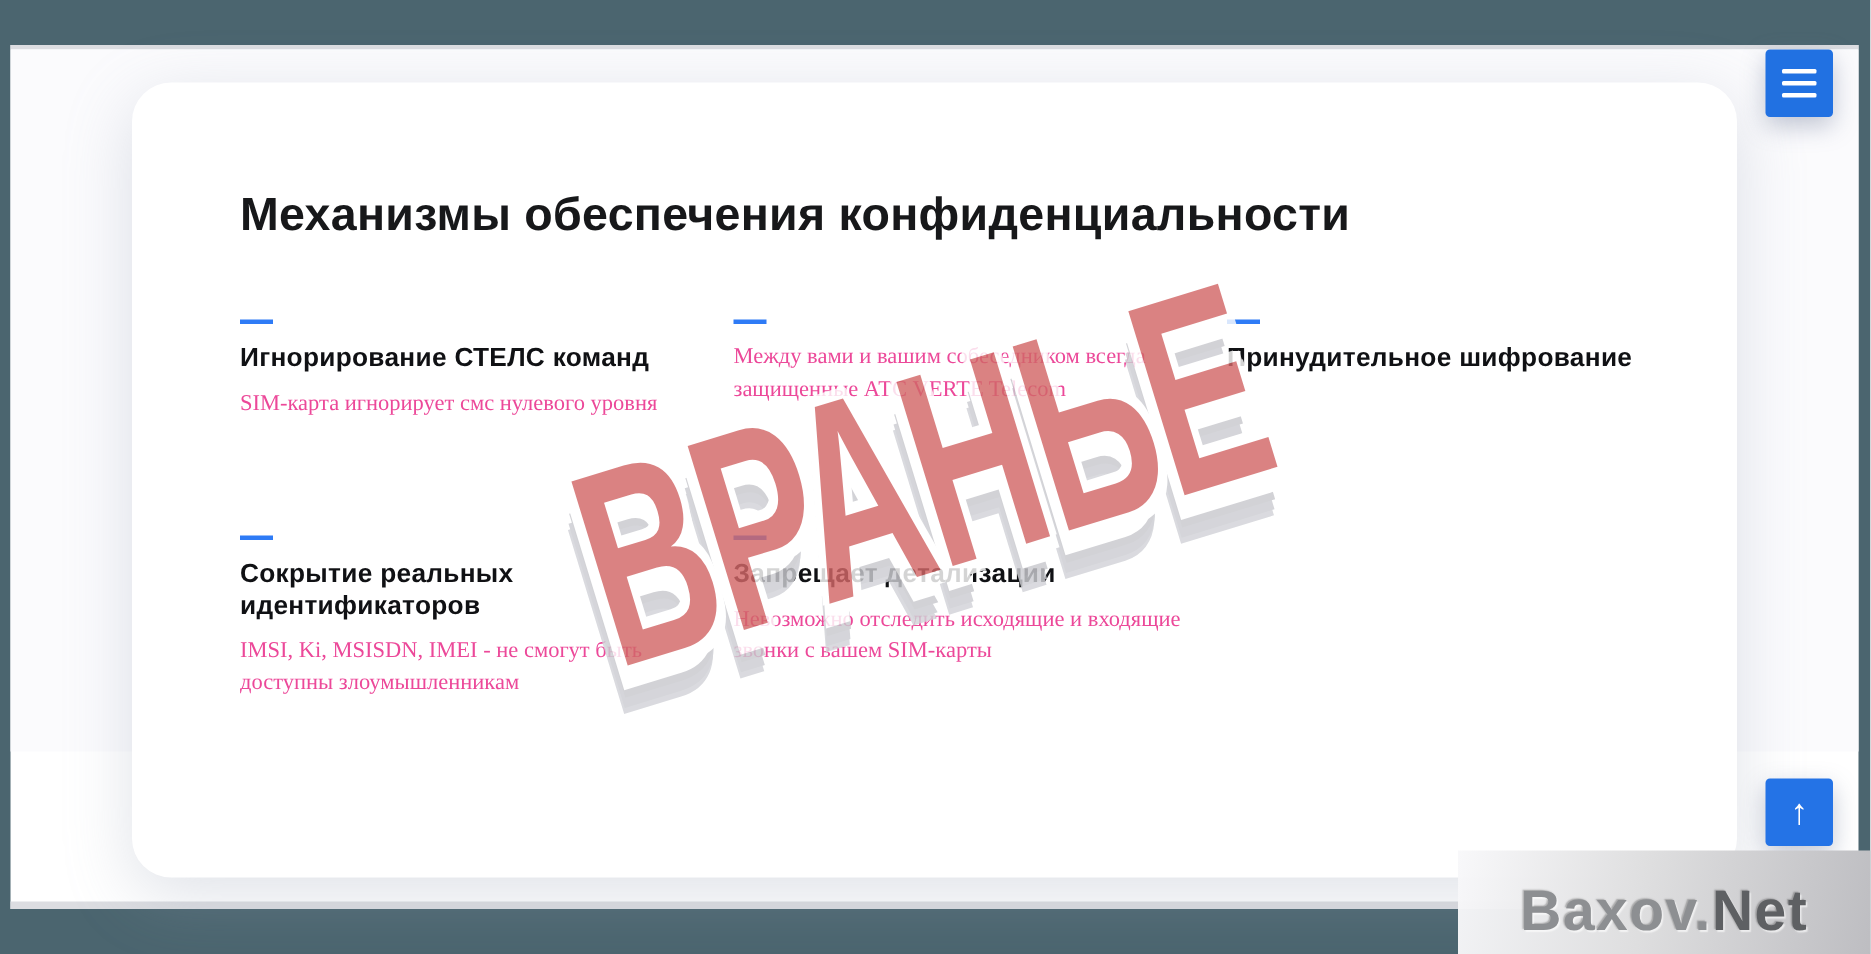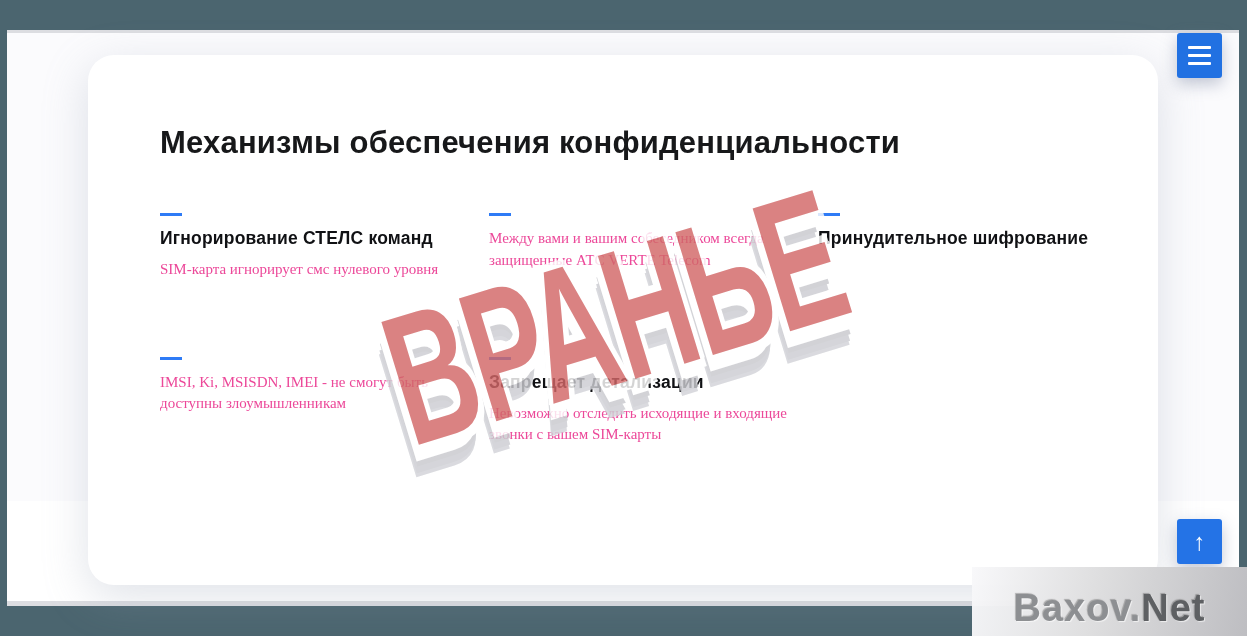--- a/index.html
+++ b/index.html
@@ -148,20 +148,21 @@
       </div>
 
 
       <div class="feature-cell">
         <div class="dash"></div>
         <h3>Принудительное шифрование</h3>
       </div>
 
       <div class="feature-cell">
         <div class="dash"></div>
+        <h3>Сокрытие реальных идентификаторов</h3>
         <p>IMSI, Ki, MSISDN, IMEI - не смогут быть доступны злоумышленникам</p>
       </div>
 
       <div class="feature-cell">
         <div class="dash"></div>
         <h3>Запрещает детализации</h3>
         <p>Невозможно отследить исходящие и входящие звонки с вашем SIM-карты</p>
       </div>
 
     </div>

